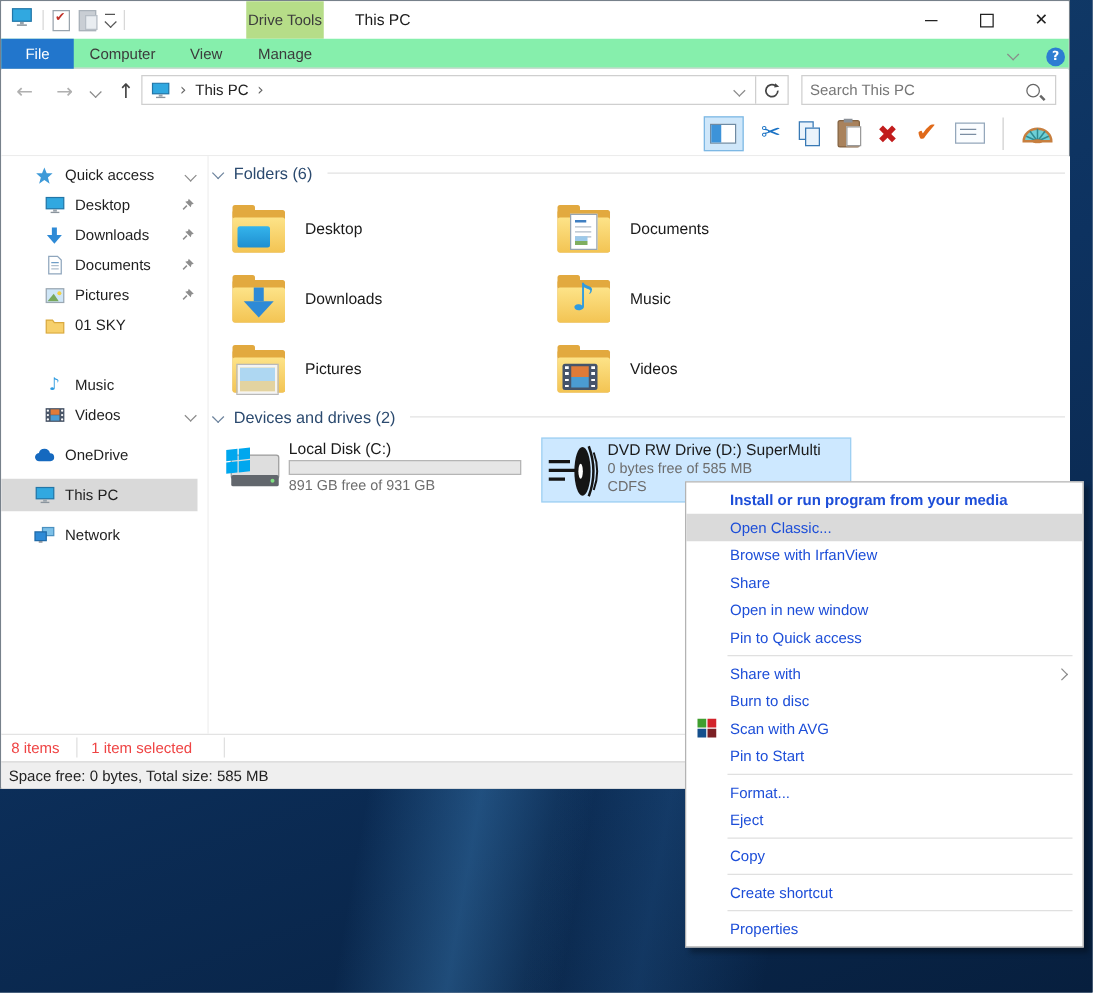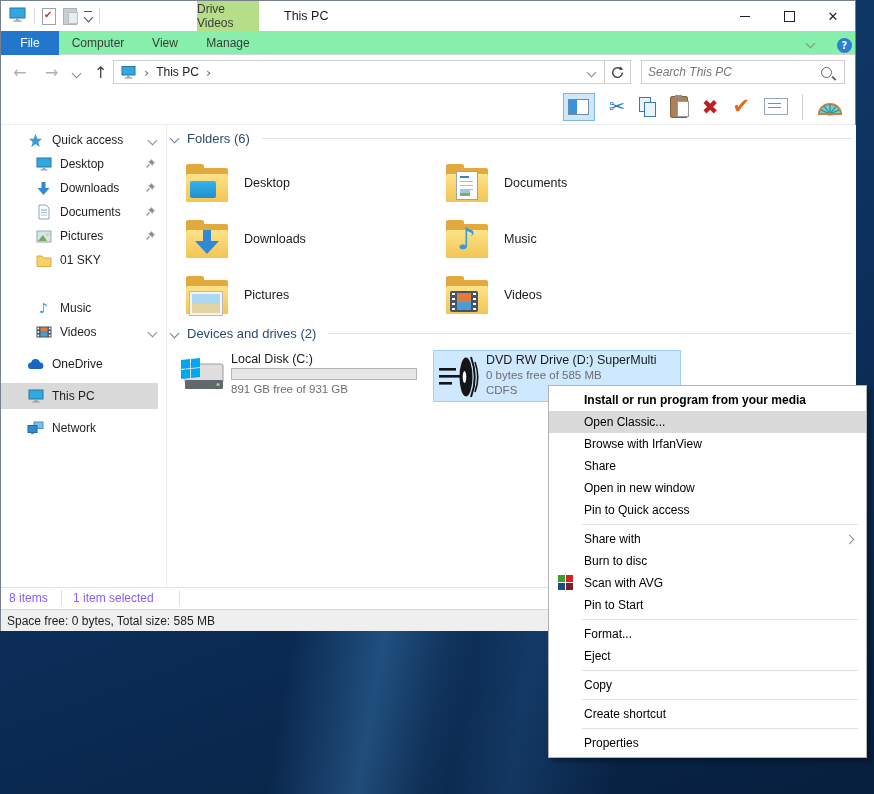--- a/index.html
+++ b/index.html
@@ -52,21 +52,21 @@
   .addrbox{position:absolute;left:112px;top:4px;width:518px;height:24px;border:1px solid #cfcfcf;
     box-sizing:border-box;display:flex;align-items:center;font-size:12px;color:#222;}
   .crumb-sep{color:#666;margin:0 7px;font-size:13px;}
   .addr-right{margin-left:auto;display:flex;align-items:center;height:100%;}
   .addr-dd{padding:0 9px;}
   .addr-div{width:1px;height:100%;background:#cfcfcf;}
   .refreshbtn{padding:0 6px;display:flex;align-items:center;}
   .searchbox{position:absolute;left:640px;top:4px;width:204px;height:24px;border:1px solid #cfcfcf;
     box-sizing:border-box;display:flex;align-items:center;}
   .searchbox input{flex:1;border:none;outline:none;font-size:12px;padding:0 6px;
-    font-family:"Liberation Sans","DejaVu Sans",sans-serif;color:#be185d;background:transparent;font-style:italic;}
+    font-family:"Liberation Sans","DejaVu Sans",sans-serif;color:#be185d;background:transparent;}
   .searchbox input::placeholder{color:#767676;}
   .mag{width:9px;height:9px;border:1.5px solid #666;border-radius:50%;position:relative;margin-right:12px;}
   .mag::after{content:"";position:absolute;width:1.5px;height:5px;background:#666;
     transform:rotate(-45deg);right:-3px;bottom:-4px;}
   
   .toolrow{position:absolute;left:0;top:88px;width:100%;height:36px;background:#fff;
     border-bottom:1px solid #ececec;box-sizing:border-box;
     display:flex;align-items:center;justify-content:flex-end;gap:14px;padding-right:12px;}
   .navpane-btn{width:30px;height:26px;background:#cfe7fa;border:1px solid #7db8e4;
     display:flex;align-items:center;justify-content:center;}
@@ -139,30 +139,30 @@
   
   .drivetile{position:absolute;height:52px;}
   .dname{position:absolute;left:52px;top:2px;font-size:12.5px;color:#1a1a1a;white-space:nowrap;}
   .dsub{position:absolute;left:52px;font-size:11.5px;color:#6d6d6d;white-space:nowrap;}
   .diskbar{position:absolute;left:52px;top:18px;width:186px;height:12px;border:1px solid #b5b5b5;
     background:#e6e6e6;box-sizing:border-box;}
   .diskbar .fill{height:100%;background:#2d5f92;}
   .dvdtile{left:266px;top:0;width:248px;background:#cde8ff;border:1px solid #9ed0f2;box-sizing:border-box;}
   
   .statusbar{position:absolute;left:0;top:586px;width:100%;height:22px;background:#fff;
-    border-top:1px solid #e3e3e3;box-sizing:border-box;font-size:12px;color:#8b5cf6;}
+    border-top:1px solid #e3e3e3;box-sizing:border-box;font-size:12px;color:#ef4444;}
   .statusbar .txt{position:absolute;top:3px;}
   .ssep{position:absolute;top:2px;width:1px;height:16px;background:#e0e0e0;}
   .classicbar{position:absolute;left:0;top:608px;width:100%;height:22px;background:#efefef;
     border-top:1px solid #d8d8d8;box-sizing:border-box;font-size:12px;color:#222;
     display:flex;align-items:center;padding-left:6px;}
   
   .cmenu{position:absolute;left:548px;top:385px;width:319px;background:#fff;
     border:1px solid #b3b3b3;box-sizing:border-box;padding:3px 0;
-    box-shadow:4px 4px 4px rgba(0,0,0,.3);font-size:12px;color:#000000;}
+    box-shadow:4px 4px 4px rgba(0,0,0,.3);font-size:12px;color:#1d4ed8;}
   .ci{position:relative;height:22px;line-height:22px;padding-left:35px;}
   .ci.bold{font-weight:bold;}
   .ci.hl{background:#dadada;}
   .csep{height:1px;background:#e0e0e0;margin:3px 8px 3px 33px;}
   .sub-arrow{position:absolute;right:13px;top:8px;}
   .avg{position:absolute;left:9px;top:3px;width:15px;height:15px;display:grid;
     grid-template-columns:1fr 1fr;grid-template-rows:1fr 1fr;gap:1px;}
   .avg i{display:block;}
   .avg .c1{background:#3f9e2f;} .avg .c2{background:#d2232a;}
   .avg .c3{background:#144f8c;} .avg .c4{background:#7b1f24;}
@@ -185,21 +185,21 @@
       <span class="qcheckpage">
           <span class="glyph">✔</span>
         </span>
       <span class="qpaste"></span>
       <span class="qmenu">
         <span class="bar"></span>
           <span class="chv dark"></span>
       </span>
       <span class="qsep"></span>
     </div>
-    <div class="drive-tools">Drive Videos</div>
+    <div class="drive-tools">Drive Tools</div>
     <div class="win-title">This PC</div>
     <div class="winbtns">
       <div class="wbtn">
           <span class="min-glyph"></span>
         </div>
       <div class="wbtn">
           <span class="max-glyph"></span>
         </div>
       <div class="wbtn">
           <span class="close-glyph glyph">✕</span>

